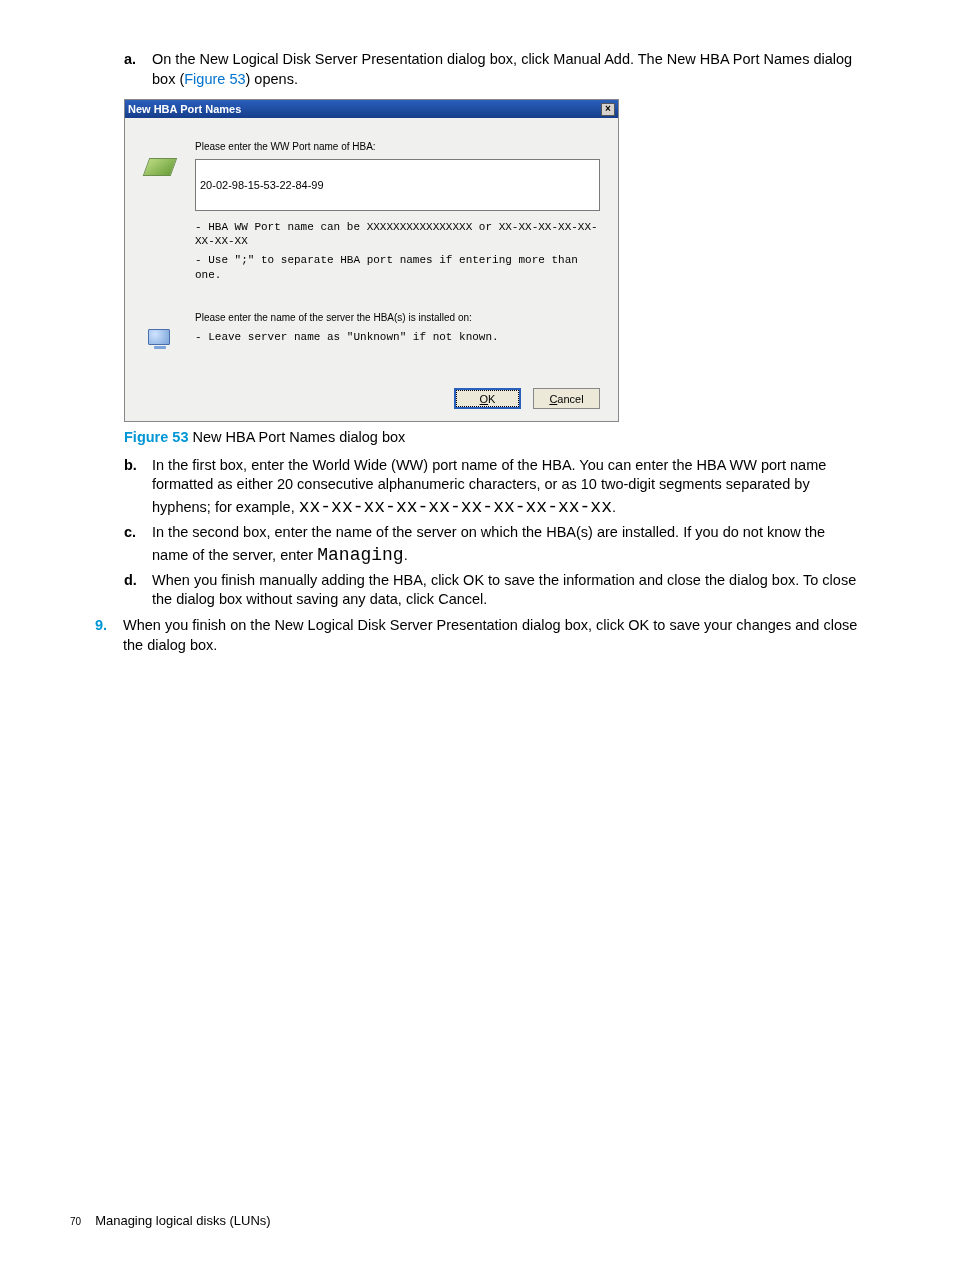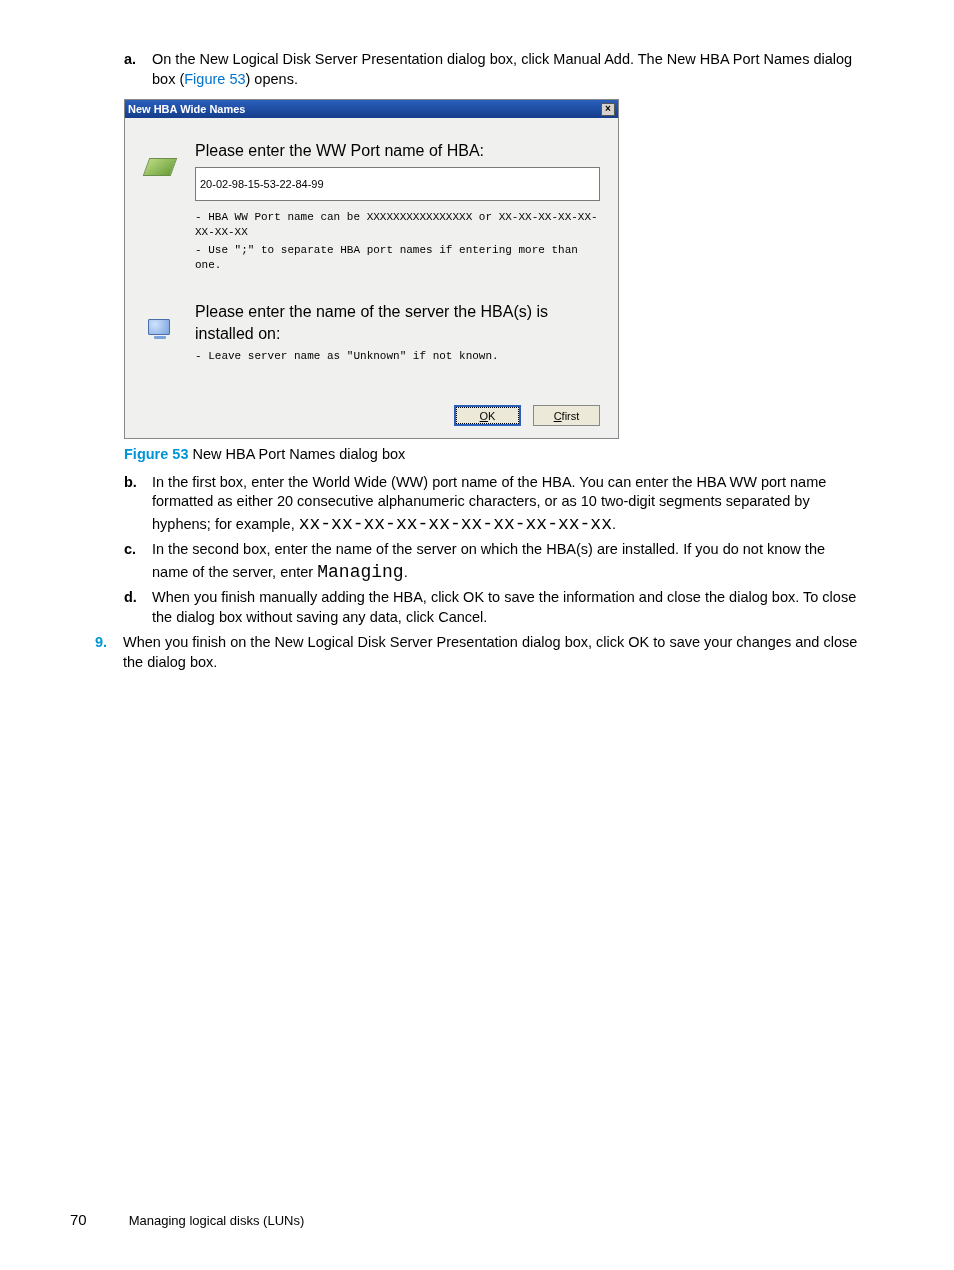--- a/index.html
+++ b/index.html
@@ -85,28 +85,28 @@
       flex-shrink: 0;
       display: flex;
       align-items: flex-start;
       justify-content: center;
       padding-top: 18px;
     }
     .fields-col {
       flex: 1;
     }
     .field-label {
-      font-size: 16px;
+      font-size: 10px;
       margin-bottom: 5px;
     }
     .text-input {
       width: 100%;
       font-family: Tahoma, Arial, sans-serif;
       font-size: 11px;
-      padding: 10px 4px;
+      padding: 19px 4px;
       border: 1px solid #7a7a7a;
       background: #fff;
       margin-bottom: 9px;
     }
     .hint {
       font-size: 11px;
       color: #000;
       margin-bottom: 4px;
       font-family: Liberation Mono, monospace;
     }
@@ -156,25 +156,24 @@
     .page-footer {
       position: absolute;
       bottom: 40px;
       left: 70px;
       font-size: 13px;
       display: flex;
       gap: 14px;
       align-items: baseline;
     }
     .page-num {
-      font-size: 15px;
+      font-size: 10px;
     }
     .chapter {
       font-size: 13px;
-      margin-left: 28px;
     }
     .card-icon {
       width: 28px;
       height: 18px;
       border: 1px solid #6b8f4a;
       background: linear-gradient(135deg, #b9d97f 0%, #6b9f3a 100%);
       transform: skewX(-20deg);
     }
     .monitor-icon {
       width: 24px;
@@ -203,21 +202,21 @@
   <div class="list-item">
     <div class="marker">a.</div>
     <div class="content">
       <span>On the New Logical Disk Server Presentation dialog box, click </span><span class="bold">Manual Add</span><span>. The New HBA Port Names dialog box (</span><span class="link">Figure 53</span><span>) opens.</span>
     </div>
   </div>
 </div>
 
 <div class="dialog-box">
   <div class="title-bar">
-    <span>New HBA Wide Names</span>
+    <span>New HBA Port Names</span>
     <span class="close-box">×</span>
   </div>
   <div class="dialog-body">
     <div class="form-row">
       <div class="icon-col">
         <div class="card-icon"></div>
       </div>
       <div class="fields-col">
         <div class="field-label">Please enter the WW Port name of HBA:</div>
         <input class="text-input" type="text" value="20-02-98-15-53-22-84-99" style="">
@@ -233,21 +232,21 @@
         </div>
       </div>
       <div class="fields-col">
         <div class="field-label">Please enter the name of the server the HBA(s) is installed on:</div>
         <div class="hint">- Leave server name as "Unknown" if not known.</div>
       </div>
     </div>
   </div>
   <div class="button-row">
     <button class="dlg-btn dlg-btn-default"><span></span><span class="mnemonic">O</span><span>K</span></button>
-    <button class="dlg-btn"><span></span><span class="mnemonic">C</span><span>first</span></button>
+    <button class="dlg-btn"><span></span><span class="mnemonic">C</span><span>ancel</span></button>
   </div>
 </div>
 
 <div class="figure-caption">
   <span class="fig-label">Figure 53</span><span> New HBA Port Names dialog box</span>
 </div>
 
 <div class="nested-list">
   <div class="list-item">
     <div class="marker">b.</div>

